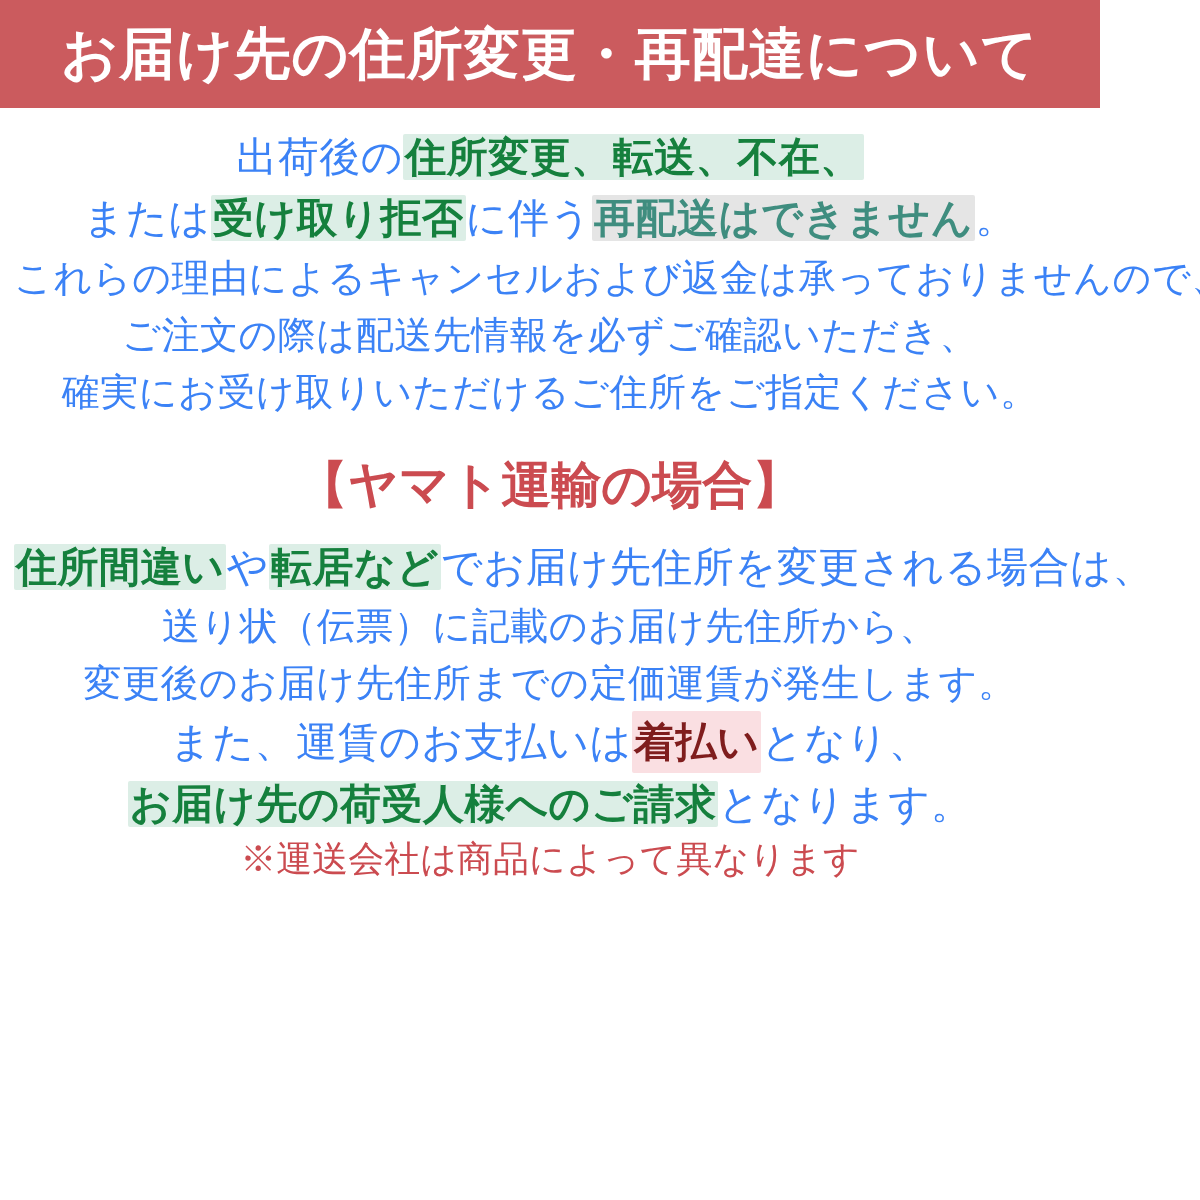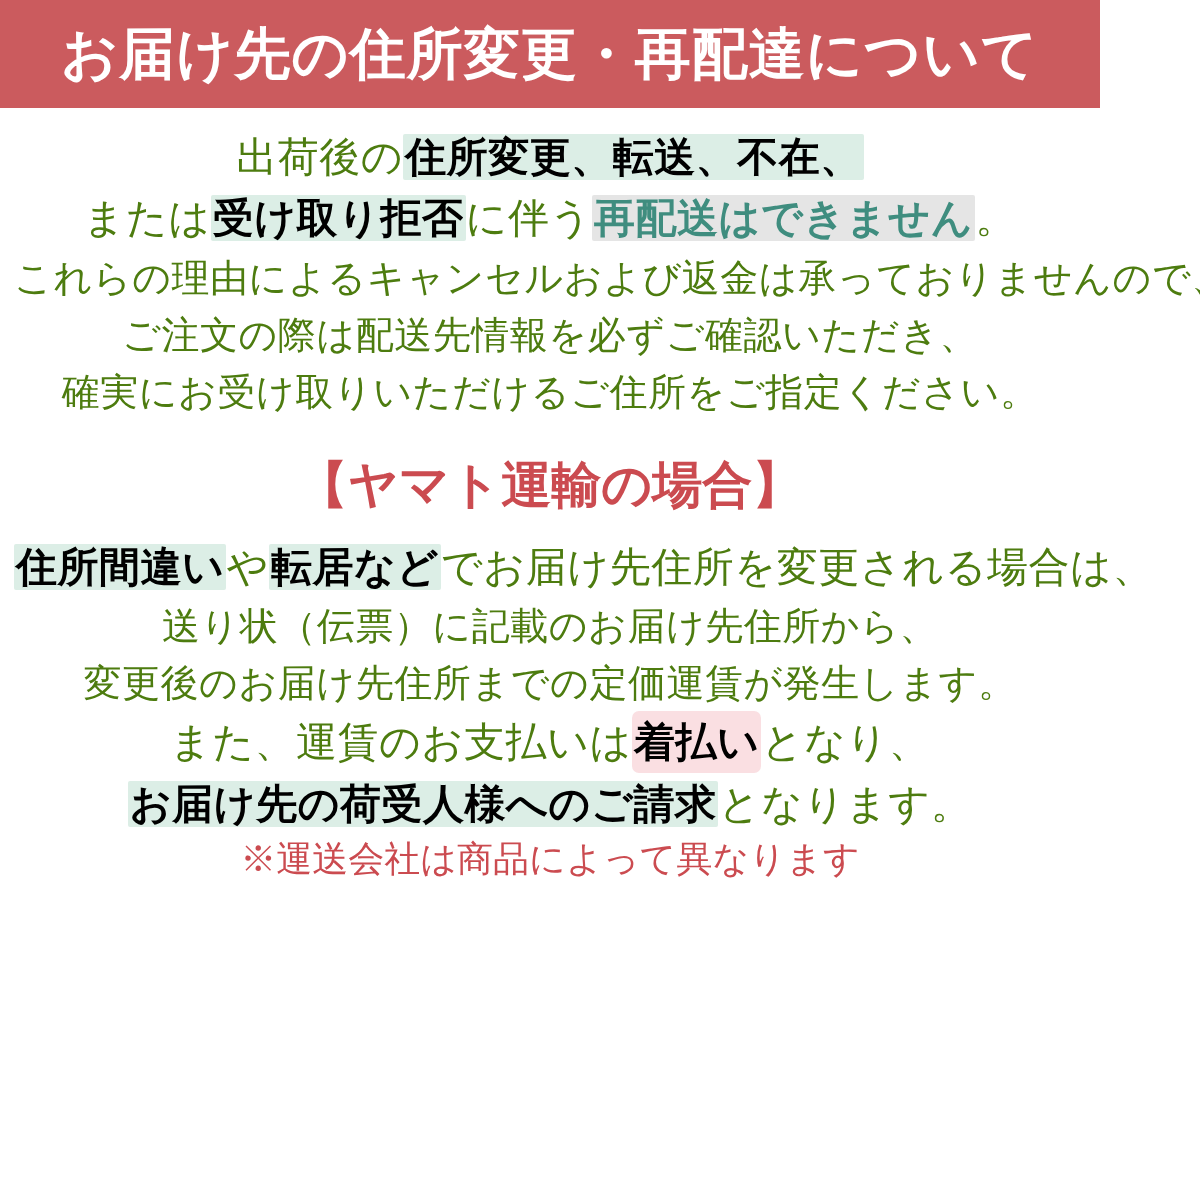--- a/index.html
+++ b/index.html
@@ -60,47 +60,47 @@
     line-height: 1.45;
     margin: 2px 0;
     white-space: nowrap;
     letter-spacing: 0.5px;
   }
   .line.small {
     font-size: 38px;
   }
   .hl-green {
     background: #dceee6;
-    color: #000000;
+    color: #15803d;
     font-weight: bold;
     padding: 0 2px;
     border-radius: 2px;
   }
   .hl-pink {
     background: #e5e5e5;
     color: #3f8d7f;
     font-weight: bold;
     padding: 0 2px;
     border-radius: 2px;
   }
   .hl-pink-red {
     background: #fadfe2;
-    color: #000000;
+    color: #7f1d1d;
     font-weight: bold;
     padding: 8px 2px;
-    border-radius: 7px;
+    border-radius: 2px;
   }
   .note {
     color: #cb4b50;
     font-size: 36px;
     line-height: 1.3;
     white-space: nowrap;
   }
   .plain {
-    color: #4d7c0f;
+    color: #3b82f6;
     text-align: right;
   }
 </style>
 </head>
 <body>
 
 <div class="page">
 
   <div class="header">
     <div class="header-title">お届け先の住所変更・再配達について</div>

